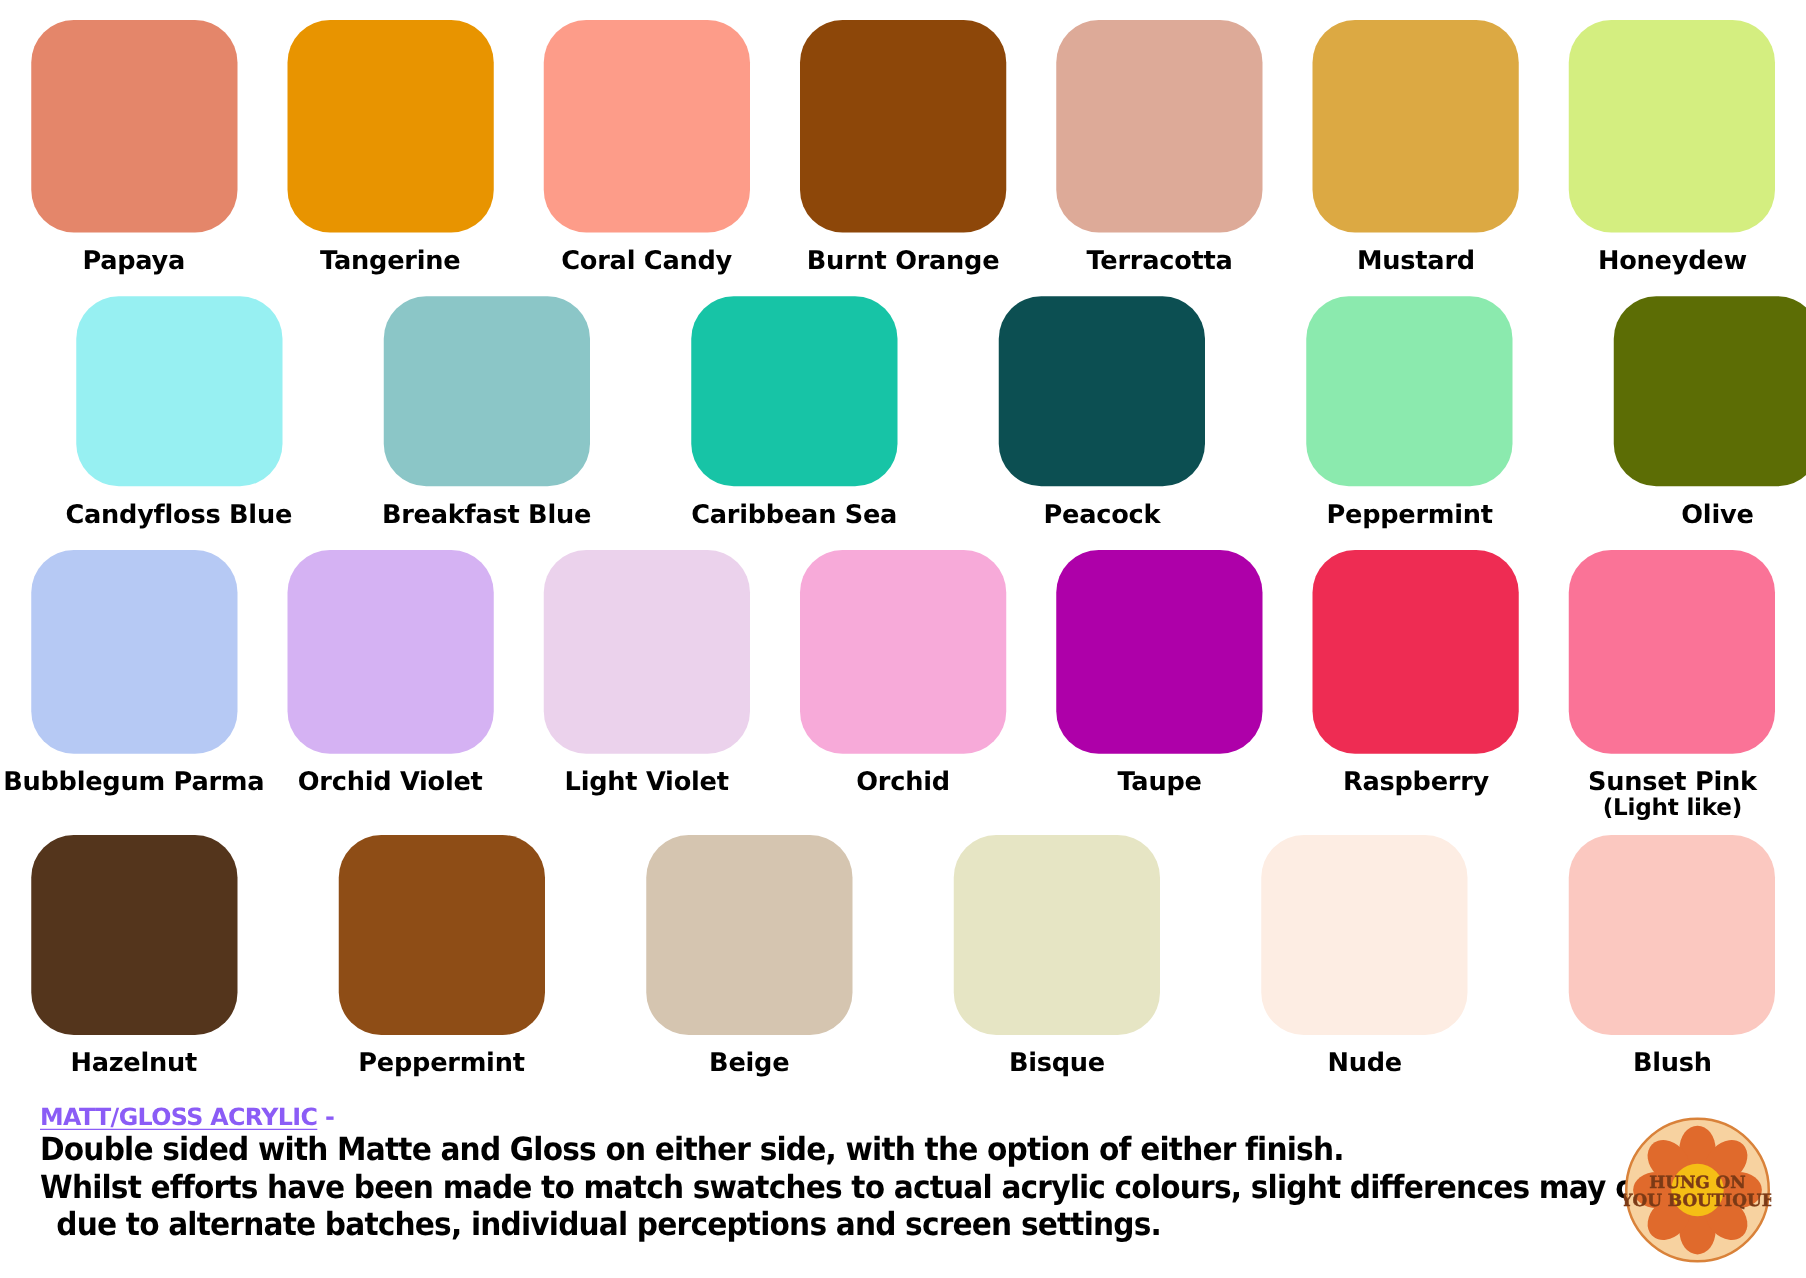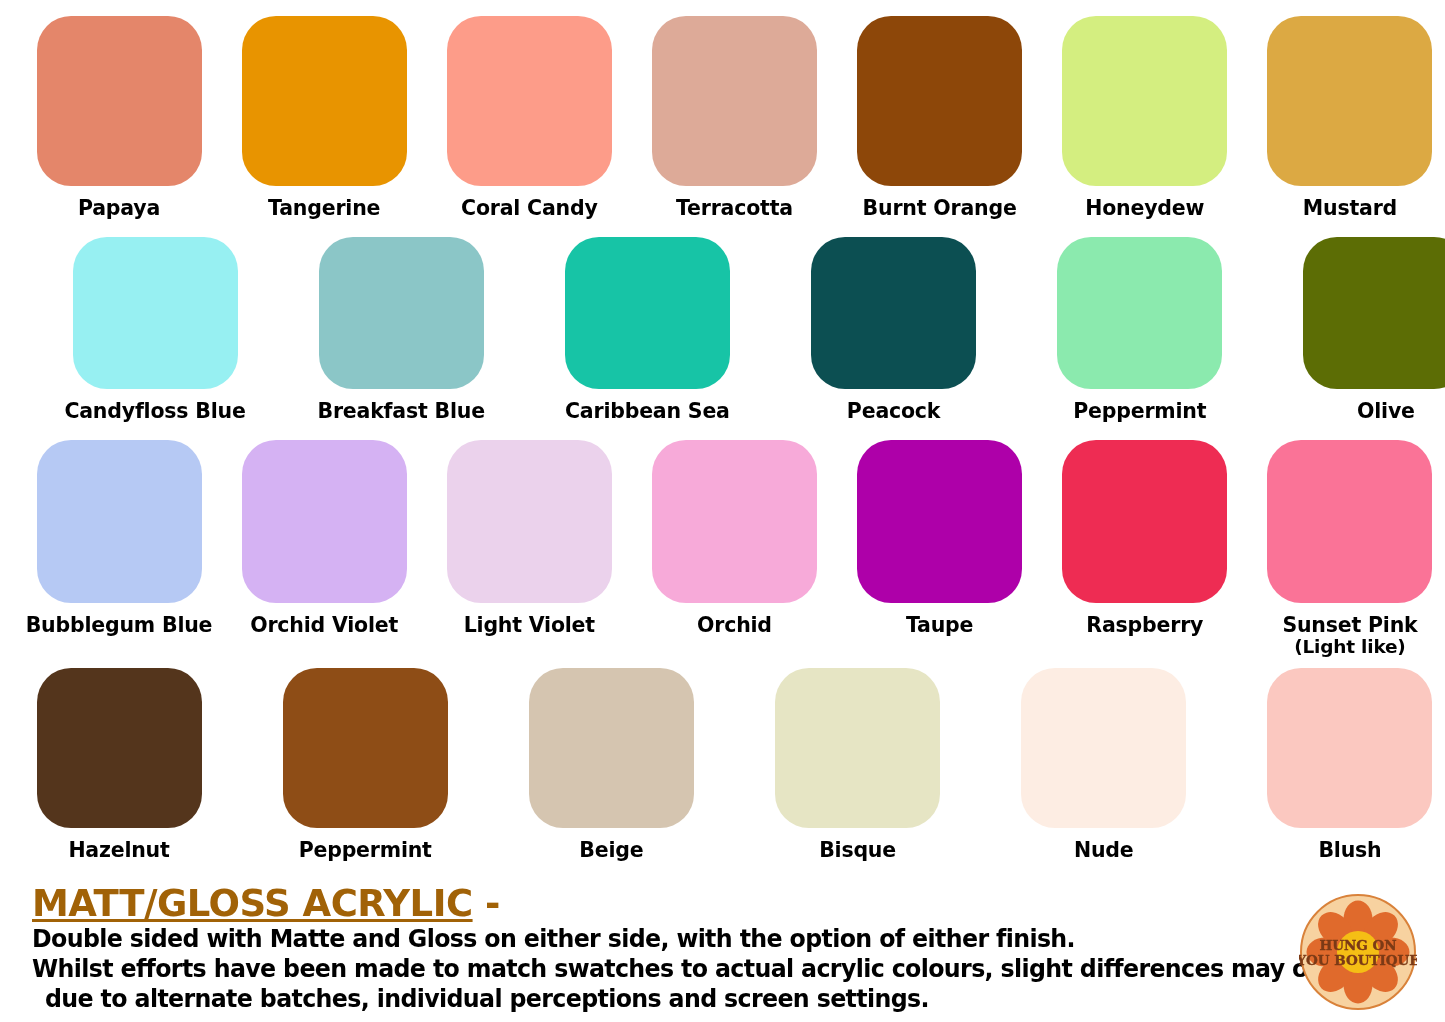--- a/index.html
+++ b/index.html
@@ -18,21 +18,21 @@
   #sheet {
     position: relative;
     width: 1445px;
     height: 1022px;
     background: #ffffff;
   }
 
   
   .grid {
     position: absolute;
-    left: 12px;
+    left: 0;
     top: 0;
     width: 1142px;
     padding-top: 14px;
     box-sizing: border-box;
   }
 
   .row {
     display: flex;
     width: 1445px;
     box-sizing: border-box;
@@ -85,23 +85,23 @@
   
   .footer {
     position: absolute;
     left: 32px;
     top: 884px;
     width: 1240px;
   }
   .footer-heading {
     font-family: "DejaVu Sans", sans-serif;
     font-weight: bold;
-    font-size: 37px;
+    font-size: 19px;
     letter-spacing: -0.5px;
-    color: #a16207;
+    color: #8b5cf6;
     display: inline-block;
     margin: 0;
     line-height: 1.06;
   }
   .footer-heading .ul {
     text-decoration: underline;
     text-underline-offset: 3px;
   }
   .footer-line {
     font-family: "DejaVu Sans", sans-serif;
@@ -143,35 +143,35 @@
       </div>
       <div class="cell">
         <div class="chip" style="background: rgb(232, 148, 0);"></div>
         <div class="label"><span>Tangerine</span></div>
       </div>
       <div class="cell">
         <div class="chip" style="background: rgb(253, 156, 137);"></div>
         <div class="label"><span>Coral Candy</span></div>
       </div>
       <div class="cell">
+        <div class="chip" style="background: rgb(141, 71, 9);"></div>
+        <div class="label"><span>Burnt Orange</span></div>
+      </div>
+      <div class="cell">
         <div class="chip" style="background: rgb(221, 170, 152);"></div>
         <div class="label"><span>Terracotta</span></div>
       </div>
       <div class="cell">
-        <div class="chip" style="background: rgb(141, 71, 9);"></div>
-        <div class="label"><span>Burnt Orange</span></div>
+        <div class="chip" style="background: rgb(220, 169, 67);"></div>
+        <div class="label"><span>Mustard</span></div>
       </div>
       <div class="cell">
         <div class="chip" style="background: rgb(212, 238, 128);"></div>
         <div class="label"><span>Honeydew</span></div>
       </div>
-      <div class="cell">
-        <div class="chip" style="background: rgb(220, 169, 67);"></div>
-        <div class="label"><span>Mustard</span></div>
-      </div>
     </div>
 
     <div class="row row-2">
       <div class="cell">
         <div class="chip" style="background: rgb(151, 240, 242);"></div>
         <div class="label"><span>Candyfloss Blue</span></div>
       </div>
       <div class="cell">
         <div class="chip" style="background: rgb(139, 198, 199);"></div>
         <div class="label"><span>Breakfast Blue</span></div>
@@ -190,21 +190,21 @@
       </div>
       <div class="cell">
         <div class="chip" style="background: rgb(92, 109, 5);"></div>
         <div class="label"><span>Olive</span></div>
       </div>
     </div>
 
     <div class="row row-3">
       <div class="cell">
         <div class="chip" style="background: rgb(182, 201, 244);"></div>
-        <div class="label"><span>Bubblegum Blue</span></div>
+        <div class="label"><span>Bubblegum Parma</span></div>
       </div>
       <div class="cell">
         <div class="chip" style="background: rgb(213, 178, 243);"></div>
         <div class="label"><span>Orchid Violet</span></div>
       </div>
       <div class="cell">
         <div class="chip" style="background: rgb(235, 210, 236);"></div>
         <div class="label"><span>Light Violet</span></div>
       </div>
       <div class="cell">

